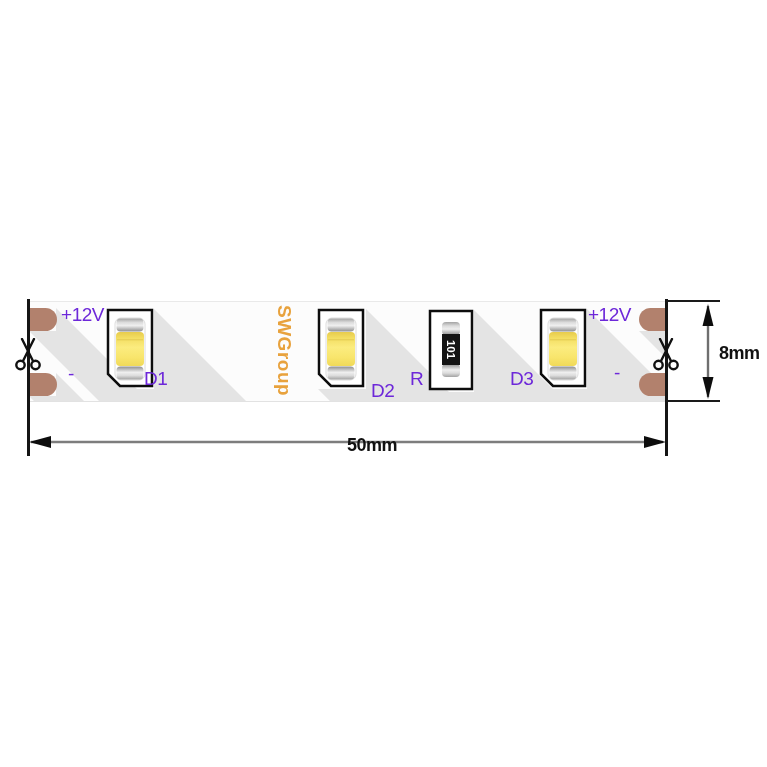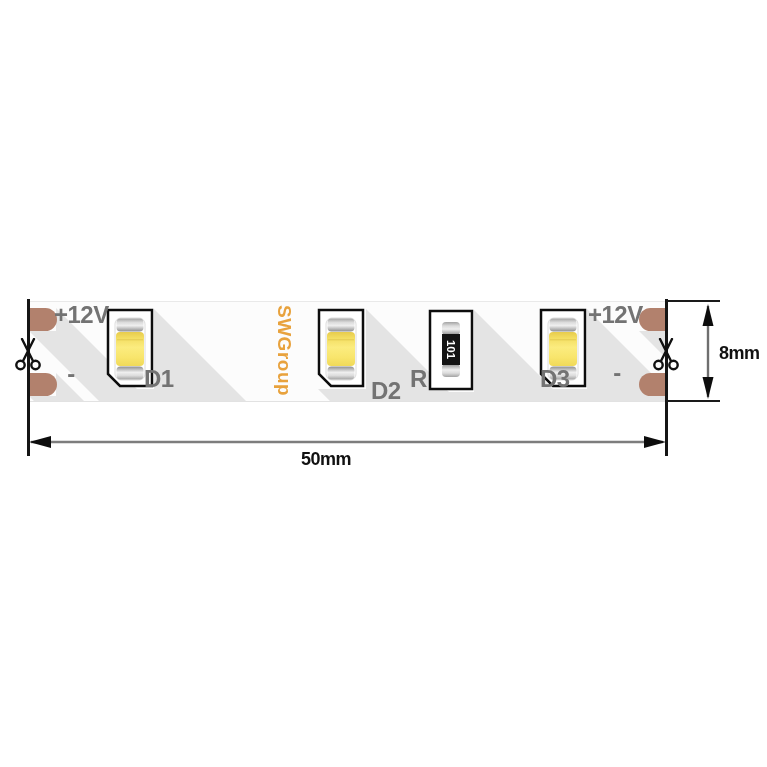--- a/index.html
+++ b/index.html
@@ -1,21 +1,21 @@
 <!DOCTYPE html>
 <html><head>
 <meta charset="utf-8">
 <style>
   html,body{margin:0;padding:0;background:#fff;}
   #canvas{
     position:relative;width:767px;height:767px;background:#ffffff;overflow:hidden;
     font-family:"Liberation Sans","DejaVu Sans",sans-serif;
   }
   .lbl{
-    position:absolute;font-weight:700;font-size:24px;color:#737373;
+    position:absolute;font-weight:400;font-size:19px;color:#6d28d9;
     letter-spacing:-0.5px;white-space:nowrap;line-height:22px;
   }
   
   #strip{
     position:absolute;left:29px;top:301px;width:638px;height:101px;
     background:#fcfcfc;border-top:1px solid #e9e9e9;border-bottom:1px solid #e2e2e2;
     box-sizing:border-box;overflow:hidden;
   }
   #shadow-svg{position:absolute;left:0;top:0;}
   .pad{
@@ -119,21 +119,21 @@
     <rect x="10.5" y="58.5" width="27" height="13" rx="4" fill="url(#gBot)"></rect>
     <rect x="10" y="24" width="28" height="34" rx="4" fill="url(#gYel)"></rect>
     <rect x="11" y="31" width="26" height="1.4" fill="#d9bd45" opacity="0.45"></rect>
   </svg>
 
   <div class="lbl" style="left:54px;top:304px;width:50px;text-align:right">+12V</div>
   <div class="lbl" style="left:62px;top:363px;width:18px;text-align:center">-</div>
   <div class="lbl" style="left:144px;top:368px">D1</div>
   <div class="lbl" style="left:371px;top:380px">D2</div>
   <div class="lbl" style="left:410px;top:368px">R</div>
-  <div class="lbl" style="left:540px;top:368px">D3</div>
+  <div class="lbl" style="left:510px;top:368px">D3</div>
   <div class="lbl" style="left:588px;top:304px;width:50px">+12V</div>
   <div class="lbl" style="left:608px;top:362px;width:18px;text-align:center">-</div>
 
   <div class="cutline" style="left:27px"></div>
   <div class="cutline" style="left:665px"></div>
 
   <svg class="comp" style="left:15px;top:338px" width="26" height="34">
     <g stroke="#111" stroke-width="2.4" fill="none" stroke-linecap="round">
       <line x1="7" y1="1" x2="18" y2="23"></line>
       <line x1="19" y1="1" x2="8" y2="23"></line>
@@ -148,21 +148,21 @@
       <circle cx="5.5" cy="27" r="4.2"></circle>
       <circle cx="20.5" cy="27" r="4.2"></circle>
     </g>
   </svg>
 
   <svg class="comp" style="left:27px;top:431px" width="641" height="22">
     <line x1="4" y1="11" x2="636" y2="11" stroke="#7d7d7d" stroke-width="2.6"></line>
     <polygon points="2,11 24,5 24,17" fill="#0d0d0d"></polygon>
     <polygon points="639,11 617,5 617,17" fill="#0d0d0d"></polygon>
   </svg>
-  <div class="dim-label" style="left:301px;top:449px;width:96px;text-align:left">50mm</div>
+  <div class="dim-label" style="left:301px;top:435px;width:96px;text-align:right">50mm</div>
 
   <div class="extline" style="top:300px"></div>
   <div class="extline" style="top:400px"></div>
   <svg class="comp" style="left:697px;top:302px" width="22" height="99">
     <line x1="11" y1="4" x2="11" y2="95" stroke="#6f6f6f" stroke-width="2.4"></line>
     <polygon points="11,2 5.5,24 16.5,24" fill="#0d0d0d"></polygon>
     <polygon points="11,97 5.5,75 16.5,75" fill="#0d0d0d"></polygon>
   </svg>
   <div class="dim-label" style="left:719px;top:343px">8mm</div>
 

